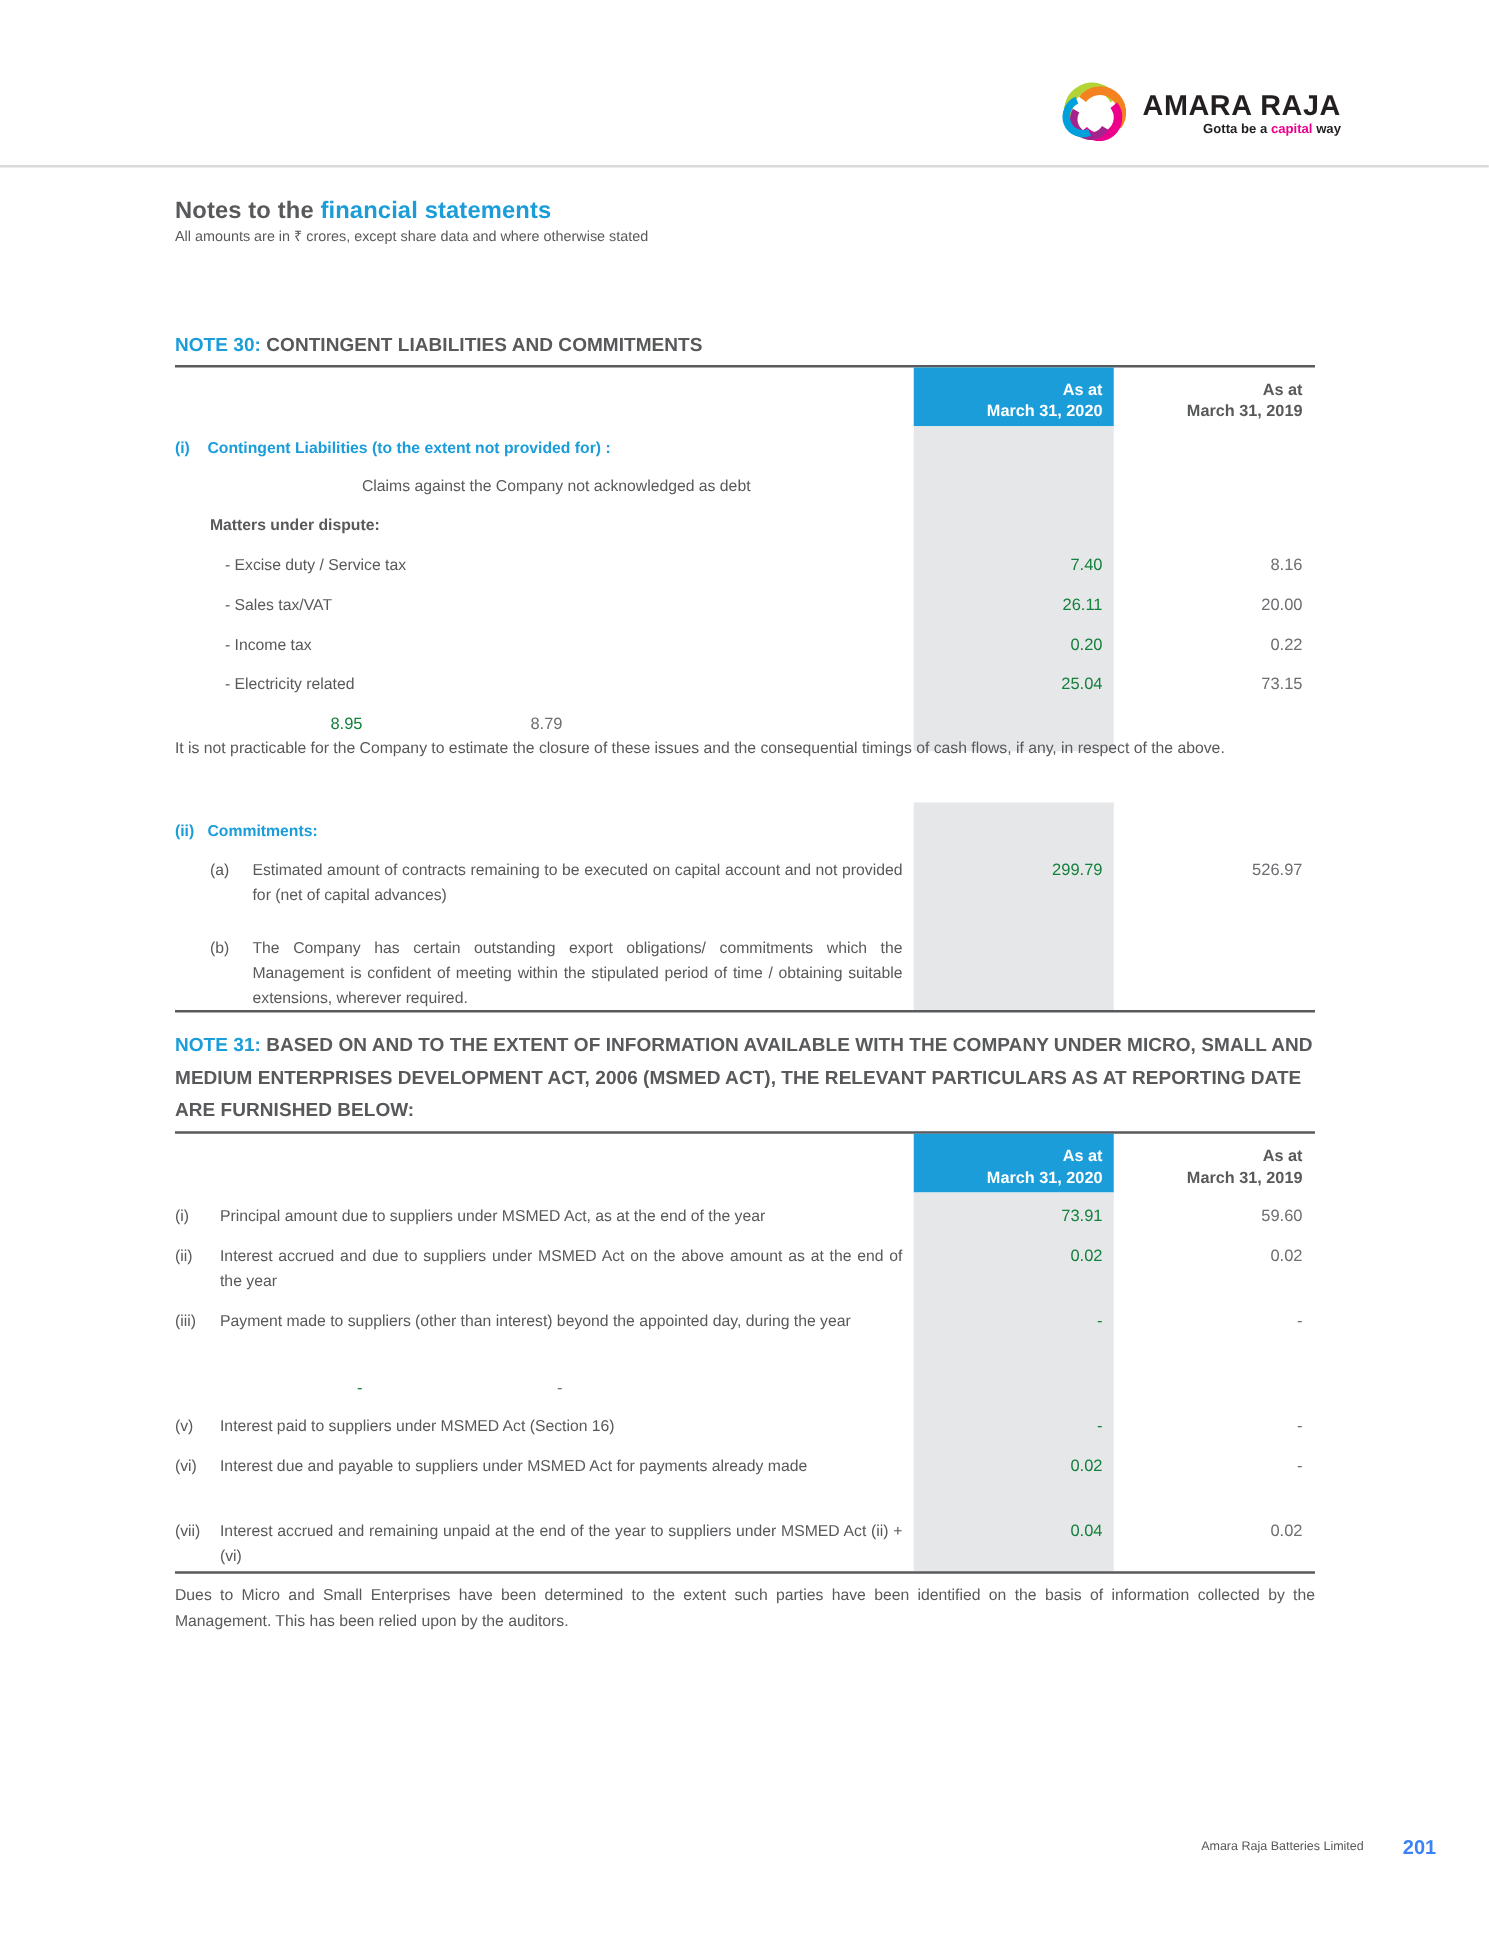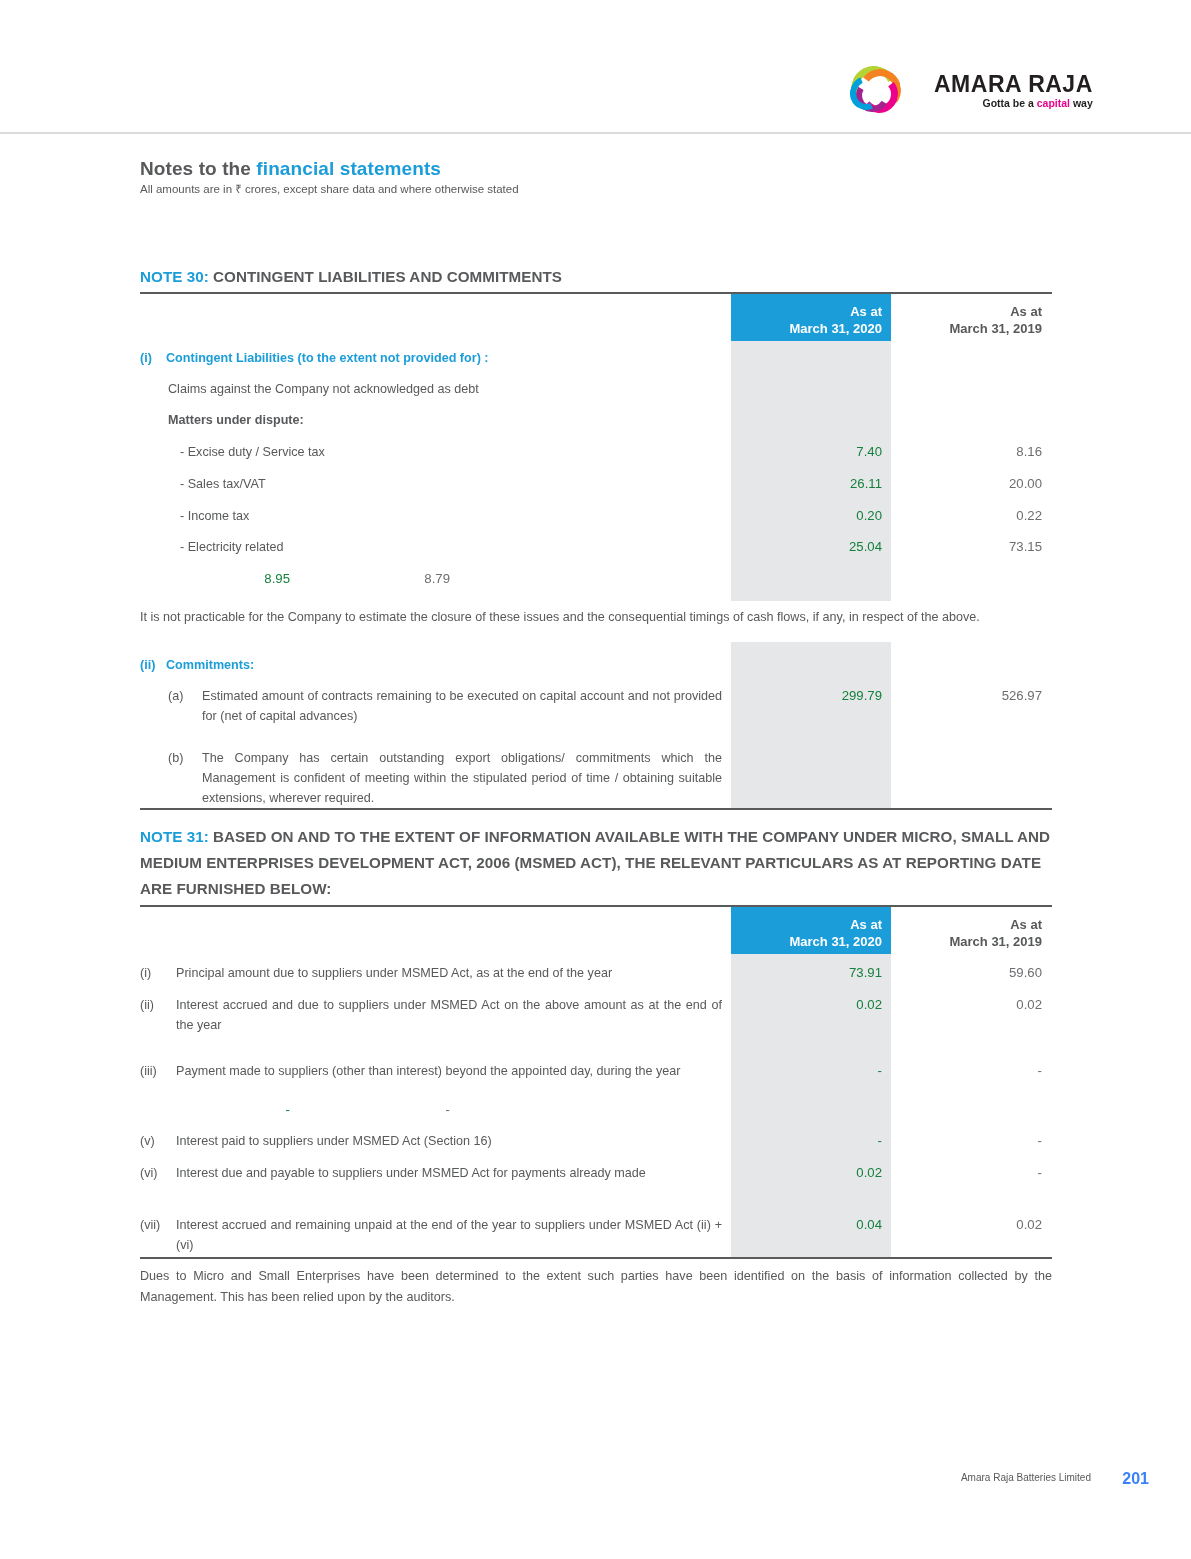--- a/index.html
+++ b/index.html
@@ -31,21 +31,21 @@
     position: absolute;
     border-radius: 50%;
     border-style: solid;
     display: block;
   }
   .ring-green  { left: 3px;  top: 2px;  width: 46px; height: 46px; border-width: 7px; border-color: #b4d334 transparent transparent #b4d334; transform: rotate(18deg); }
   .ring-orange { left: 11px; top: 5px;  width: 42px; height: 42px; border-width: 7px; border-color: #f58220 #f58220 transparent transparent; transform: rotate(-8deg); }
   .ring-pink   { left: 12px; top: 11px; width: 38px; height: 38px; border-width: 7px; border-color: transparent #ec008c #ec008c transparent; transform: rotate(6deg); }
   .ring-purple { left: 8px;  top: 15px; width: 33px; height: 33px; border-width: 6px; border-color: transparent transparent #a3248f #a3248f; transform: rotate(-14deg); }
   .ring-blue   { left: 2px;  top: 12px; width: 33px; height: 34px; border-width: 6px; border-color: transparent transparent #00a0dd #00a0dd; transform: rotate(22deg); }
-  .logo-words { margin-left: 24px; }
+  .logo-words { margin-left: 4px; }
   .logo-name {
     font-size: 23px; font-weight: 700; letter-spacing: 0.5px;
     color: #231f20; line-height: 1.05; white-space: nowrap;
   }
   .logo-tag {
     font-size: 10.5px; font-weight: 700; color: #231f20;
     text-align: right; line-height: 1.1; margin-top: 2px; white-space: nowrap;
   }
   .logo-tag b { color: #ec008c; }
 
@@ -201,21 +201,21 @@
     <div class="cell-label">
       <div class="hang">
         <span class="marker m-i lbl-blue">(i)</span>
         <span class="text lbl-blue">Contingent Liabilities (to the extent not provided for) :</span>
       </div>
     </div>
     <div class="cell-num"></div>
     <div class="cell-num c2019"></div>
   </div>
 
-  <div class="row" style="top:87px;">
+  <div class="row" style="top:87px;text-align:center;">
     <div class="cell-label indent1">Claims against the Company not acknowledged as debt</div>
     <div class="cell-num"></div>
     <div class="cell-num c2019"></div>
   </div>
 
   <div class="row" style="top:118px;">
     <div class="cell-label indent1 lbl-bold">Matters under dispute:</div>
     <div class="cell-num"></div>
     <div class="cell-num c2019"></div>
   </div>
@@ -238,21 +238,21 @@
   <div class="row" style="top:245px;">
     <div class="cell-label indent2">- Electricity related</div>
     <div class="cell-num">25.04</div>
     <div class="cell-num c2019">73.15</div>
   </div>
   <div class="row" style="top:277px;">
     <div class="cell-num">8.95</div>
     <div class="cell-num c2019">8.79</div>
   </div>
 
-  <div class="row" style="top:315px;">
+  <div class="row" style="top:296px;">
     <div class="cell-label justify" style="padding-right:0;">It is not practicable for the Company to estimate the closure of these issues and the consequential timings of cash flows, if any, in respect of the above.</div>
   </div>
 
   <div class="row" style="top:363px;">
     <div class="cell-label">
       <div class="hang">
         <span class="marker m-i lbl-blue">(ii)</span>
         <span class="text lbl-blue">Commitments:</span>
       </div>
     </div>
@@ -321,21 +321,21 @@
     <div class="cell-label">
       <div class="hang">
         <span class="marker m-rom">(ii)</span>
         <span class="text justify">Interest accrued and due to suppliers under MSMED Act on the above amount as at the end of the year</span>
       </div>
     </div>
     <div class="cell-num">0.02</div>
     <div class="cell-num c2019">0.02</div>
   </div>
 
-  <div class="row" style="top:156px;">
+  <div class="row" style="top:142px;">
     <div class="cell-label">
       <div class="hang">
         <span class="marker m-rom">(iii)</span>
         <span class="text justify">Payment made to suppliers (other than interest) beyond the appointed day, during the year</span>
       </div>
     </div>
     <div class="cell-num">-</div>
     <div class="cell-num c2019">-</div>
   </div>
 

